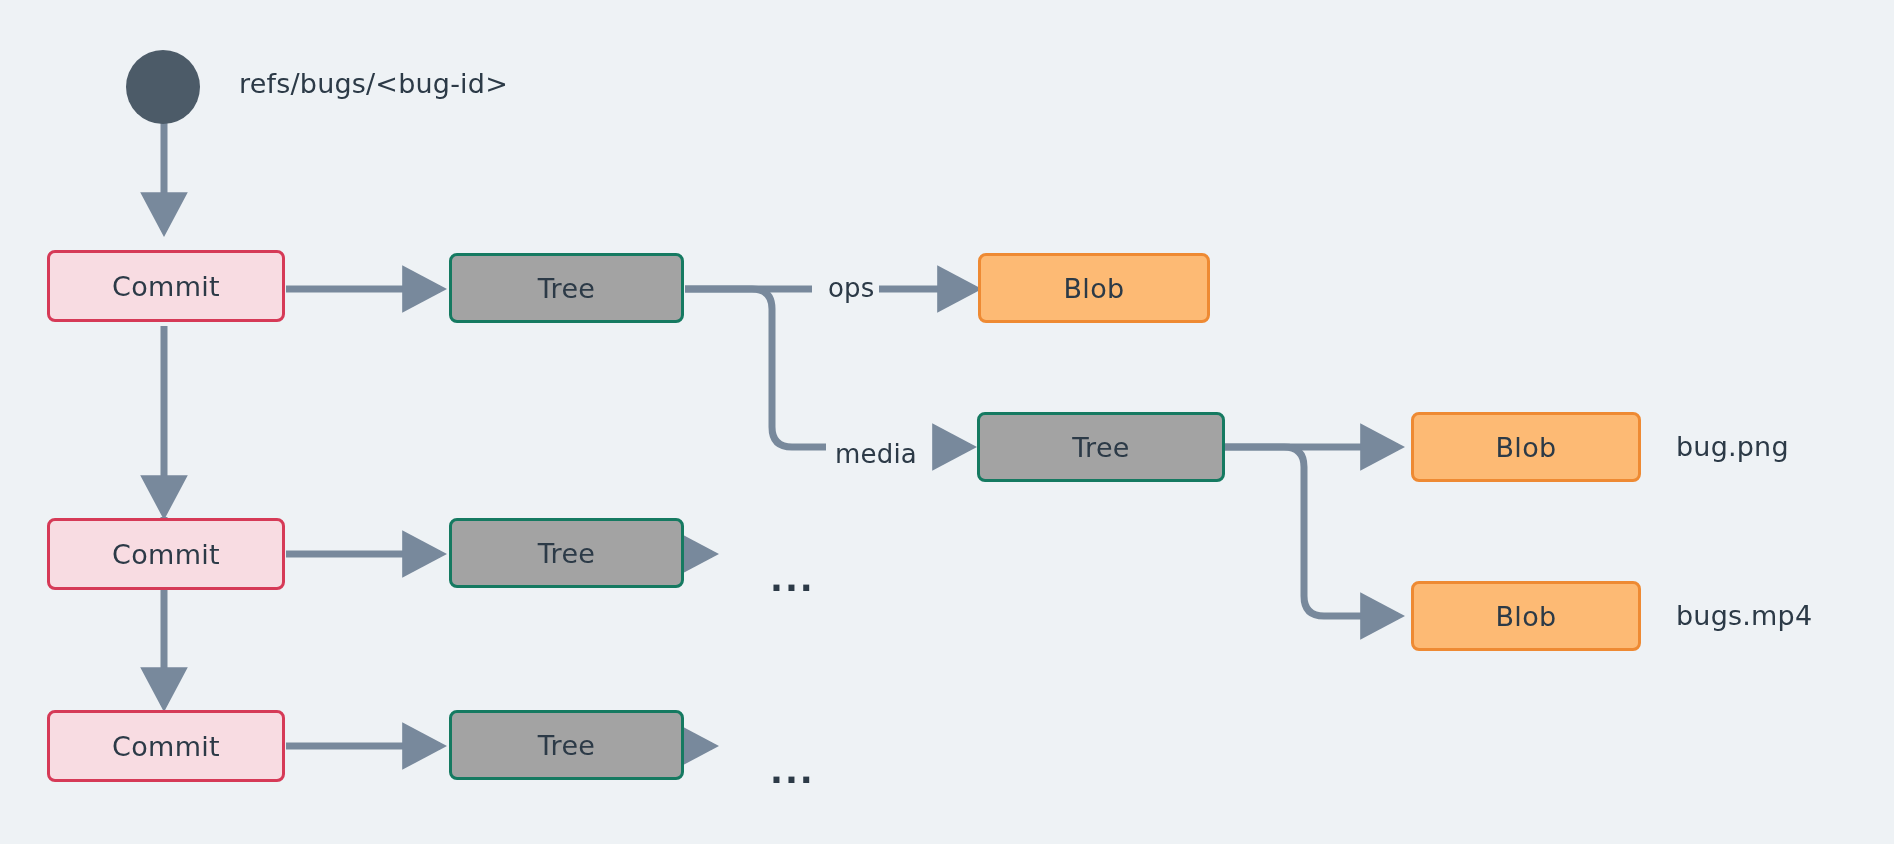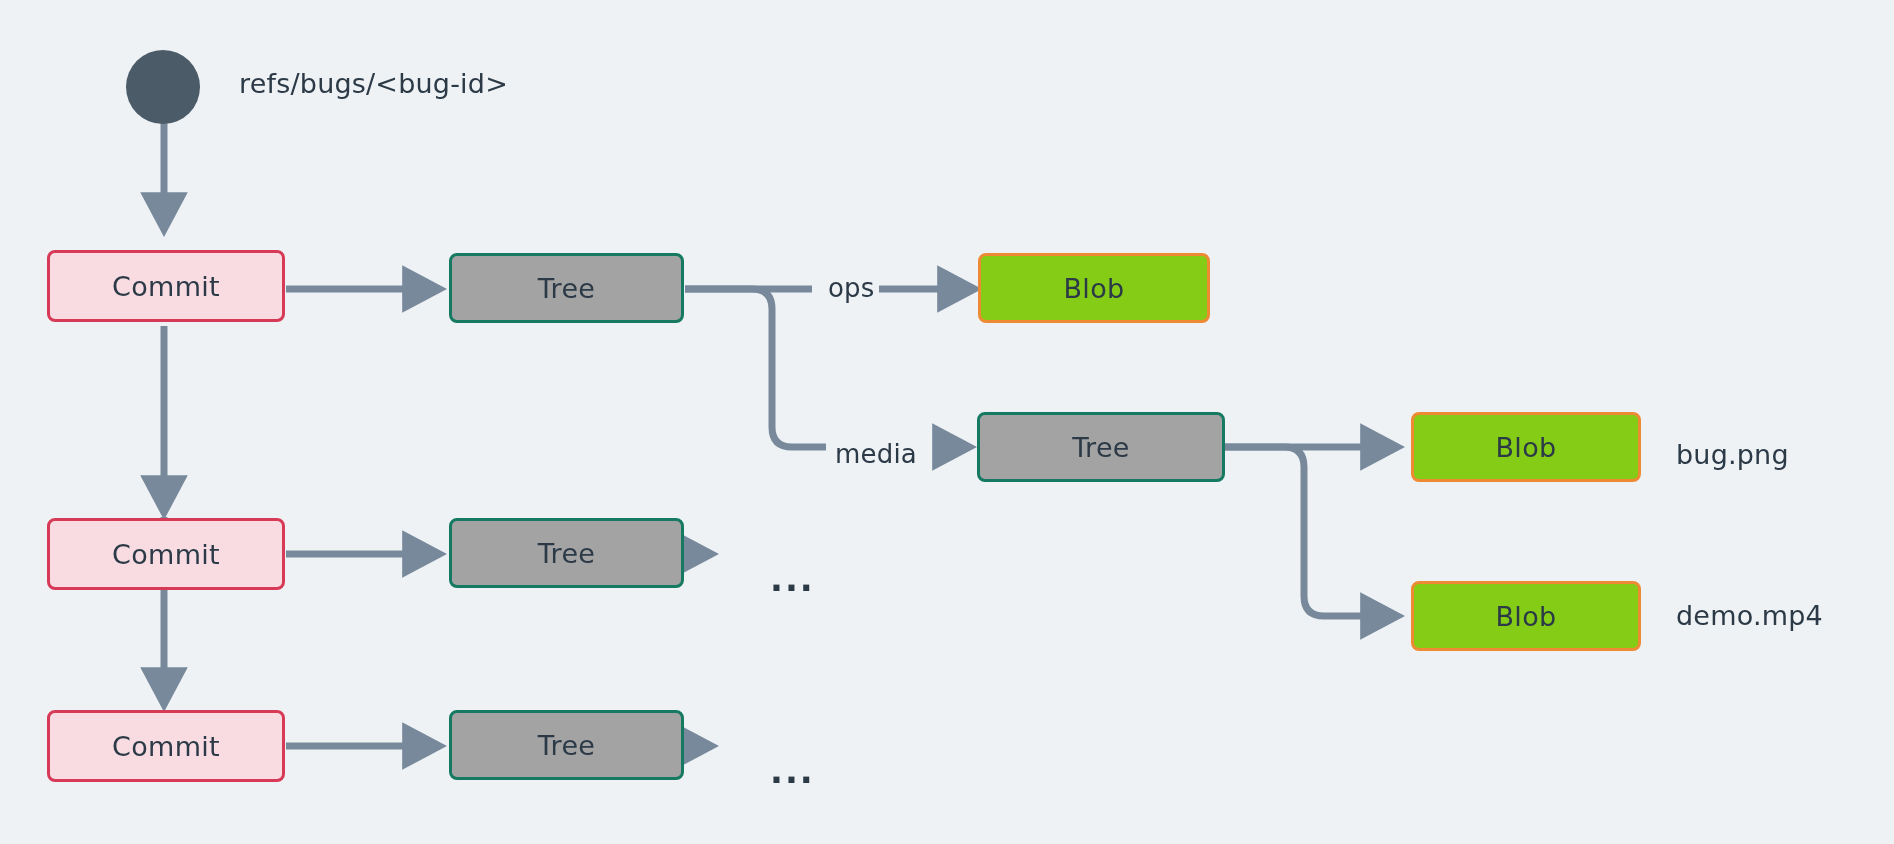--- a/index.html
+++ b/index.html
@@ -45,21 +45,21 @@
   }
   .node.commit {
     background: #f8dce2;
     border-color: #d63a57;
   }
   .node.tree {
     background: #a3a3a3;
     border-color: #157a61;
   }
   .node.blob {
-    background: #84cc16;
+    background: #fdba74;
     border-color: #ee8a33;
   }
 
   .ref-dot {
     position: absolute;
     border-radius: 50%;
     background: #4c5b68;
   }
 
   .plain-label {
@@ -135,19 +135,19 @@
   <div class="node tree" style="left:449px; top:710px; width:235px; height:70px;">Tree</div>
   <div class="node tree" style="left:977px; top:412px; width:248px; height:70px;">Tree</div>
 
   <div class="node blob" style="left:978px; top:253px; width:232px; height:70px;">Blob</div>
   <div class="node blob" style="left:1411px; top:412px; width:230px; height:70px;">Blob</div>
   <div class="node blob" style="left:1411px; top:581px; width:230px; height:70px;">Blob</div>
 
   <div class="edge-label" style="left:824px; top:273px;">ops</div>
   <div class="edge-label" style="left:831px; top:431px;margin-top:8px;">media</div>
 
-  <div class="plain-label" style="left:1676px; top:431px;margin-top:8px;">bug.png</div>
-  <div class="plain-label" style="left:1676px; top:600px;">demo.mp4</div>
+  <div class="plain-label" style="left:1676px; top:431px;">bug.png</div>
+  <div class="plain-label" style="left:1676px; top:600px;">bugs.mp4</div>
 
   <div class="ellipsis" style="left:770px; top:562px;">...</div>
   <div class="ellipsis" style="left:770px; top:754px;">...</div>
 
 </div>
 
 </body></html>

